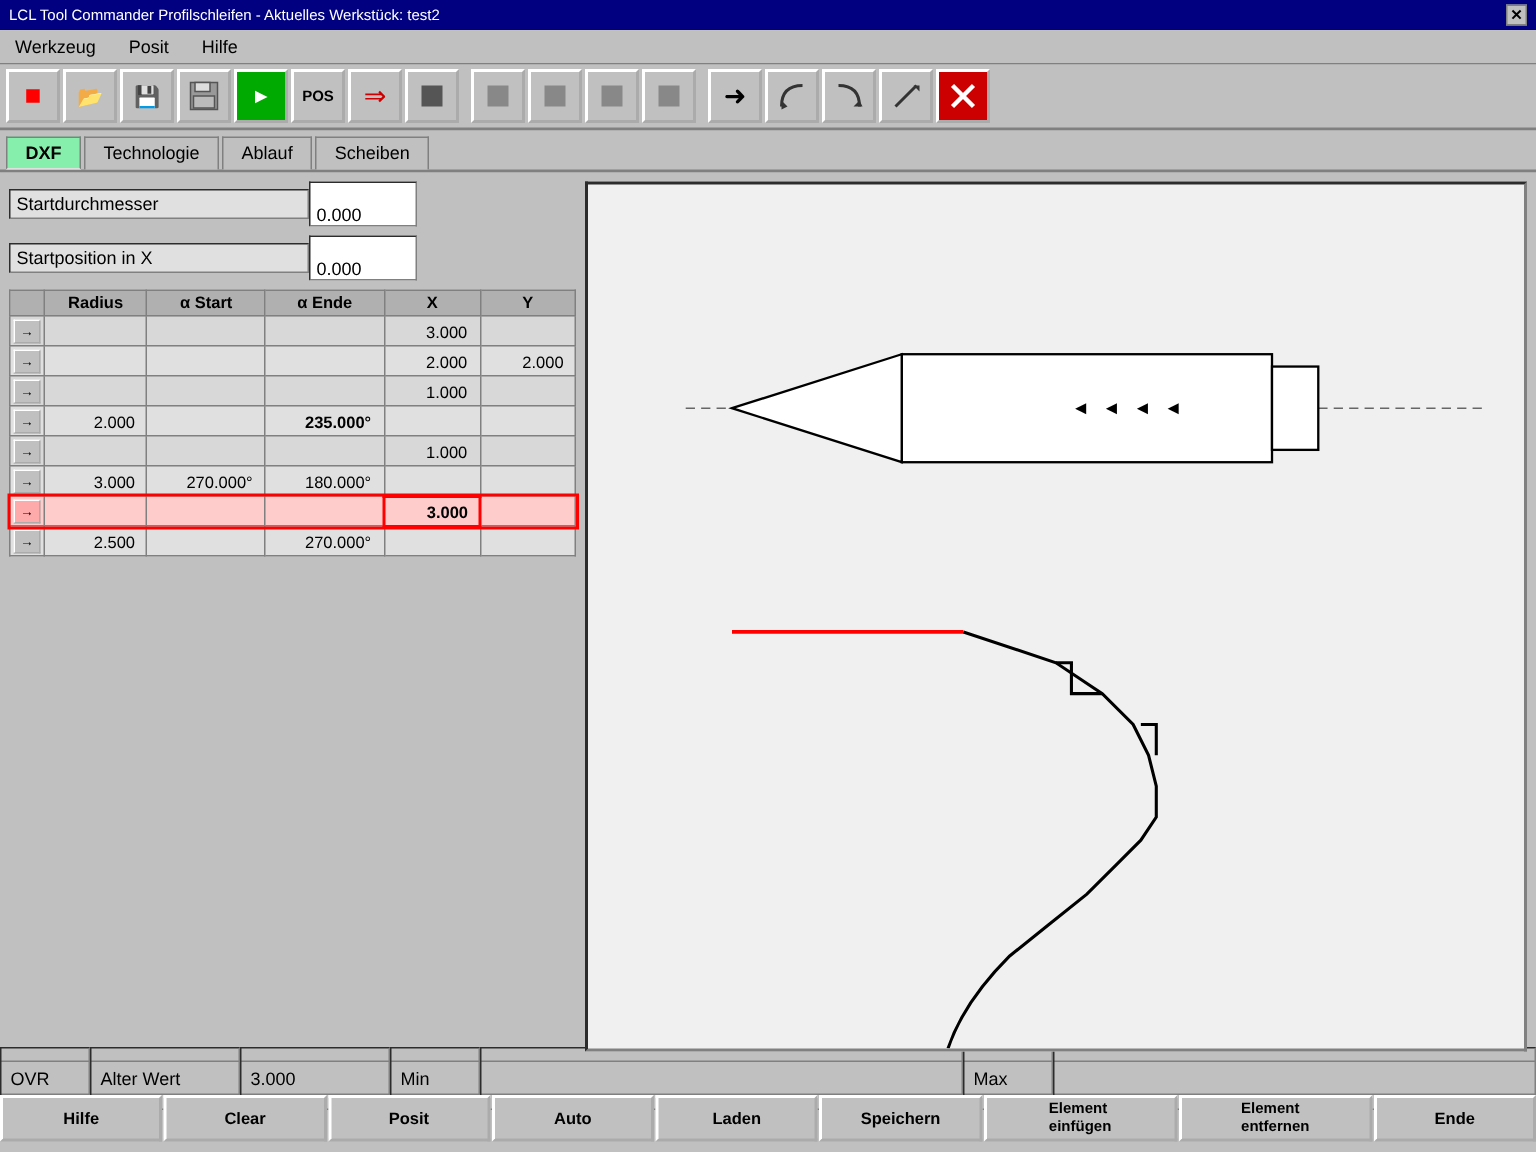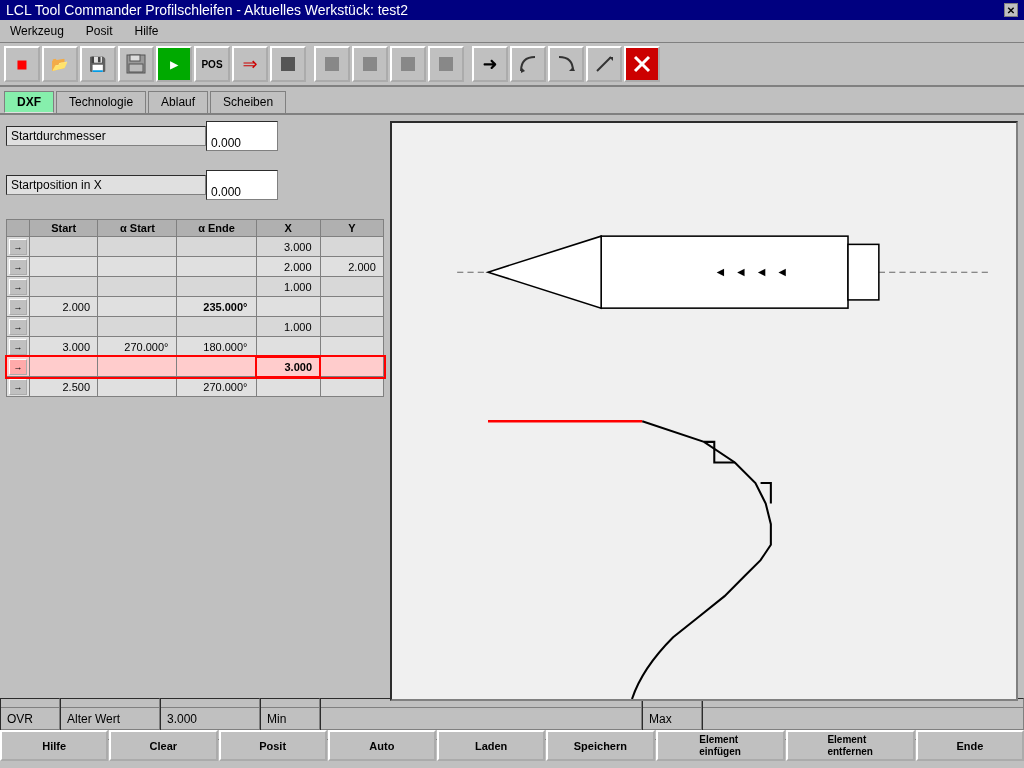--- a/index.html
+++ b/index.html
@@ -8,21 +8,21 @@
     
     .title-bar {
       background: #000080;
       color: white;
       padding: 3px 6px;
       display: flex;
       justify-content: space-between;
       align-items: center;
       height: 20px;
     }
-    .title-bar-title { font-size: 14px; }
+    .title-bar-title { font-size: 10px; }
     .title-bar-close {
       background: #c0c0c0;
       border: 1px solid #808080;
       color: black;
       width: 14px; height: 14px;
       display: flex; align-items: center; justify-content: center;
       font-size: 10px; cursor: pointer; font-weight: bold;
     }
 
     
@@ -83,21 +83,21 @@
       height: calc(768px - 20px - 22px - 44px - 26px - 32px - 32px);
       background: #c0c0c0;
     }
 
     
     .left-panel {
       width: 390px;
       padding: 6px;
       display: flex;
       flex-direction: column;
-      gap: 17px;
+      gap: 4px;
     }
 
     
     .info-row {
       display: flex;
       align-items: center;
       margin-bottom: 2px;
     }
     .info-label {
       background: #e0e0e0;
@@ -303,21 +303,21 @@
     </div>
     <div class="info-row">
       <div class="info-label">Startposition in X</div>
       <div class="info-value">0.000</div>
     </div>
 
     <table class="data-table">
       <thead>
         <tr>
           <th style="width:22px;"></th>
-          <th>Start</th>
+          <th>Radius</th>
           <th>α Start</th>
           <th>α Ende</th>
           <th>X</th>
           <th>Y</th>
         </tr>
       </thead>
       <tbody id="table-body">
       <tr style="background: rgb(216, 216, 216);">
             <td class="arrow-cell"><button class="arrow-btn">→</button></td>
             <td></td>

